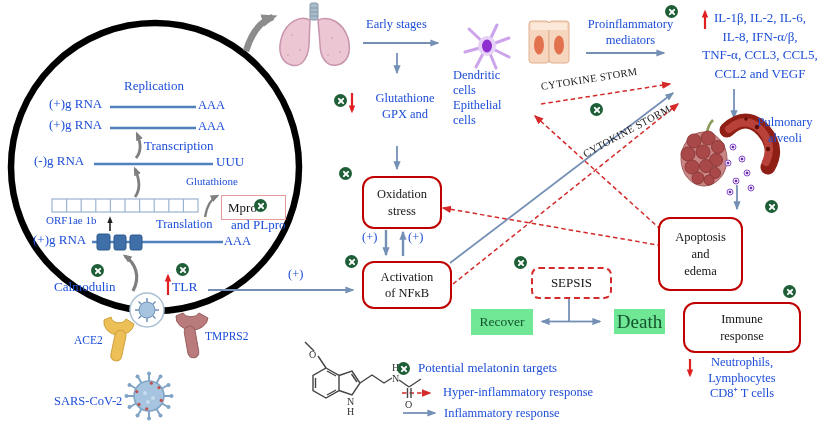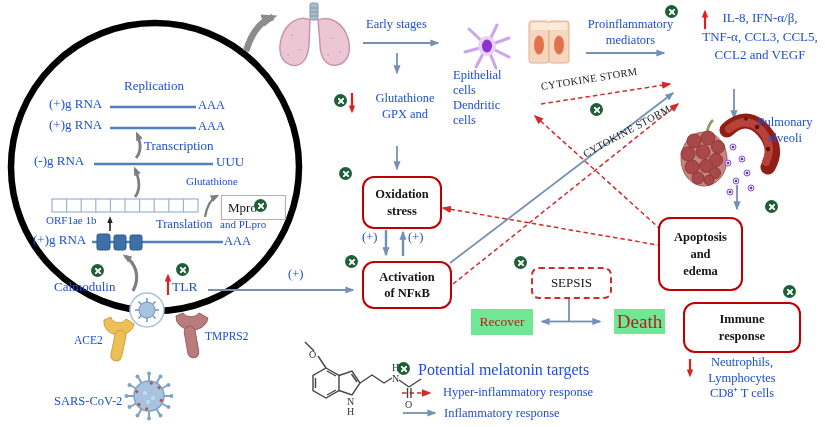--- a/index.html
+++ b/index.html
@@ -4,25 +4,25 @@
 <style>
   html,body{margin:0;padding:0;background:#fff;}
   #fig{position:relative;width:825px;height:427px;background:#fff;overflow:hidden;
        font-family:"Liberation Serif",serif;}
   #art{position:absolute;left:0;top:0;z-index:1;}
   .t{position:absolute;color:#1d4ed8;white-space:nowrap;z-index:3;line-height:1.15;}
   .ctr{text-align:center;white-space:normal;}
   .blk span{display:block;}
   .rbox{position:absolute;border:2.5px solid #c00000;border-radius:12px;background:#fff;
         display:flex;flex-direction:column;align-items:center;justify-content:center;
-        color:#151515;z-index:2;font-weight:bold;}
+        color:#151515;z-index:2;}
   .dbox{position:absolute;border:2.5px dashed #d42a2a;border-radius:8px;background:#fff;
         display:flex;align-items:center;justify-content:center;color:#151515;z-index:2;}
   .gbox{position:absolute;background:#6fe795;display:flex;align-items:center;justify-content:center;
-        color:#b91c1c;z-index:2;}
+        color:#14532d;z-index:2;}
   .mprobox{position:absolute;border:1.5px solid #e89a9a;background:#fff;display:flex;
         align-items:center;color:#151515;z-index:2;}
   .gx{position:absolute;width:13px;height:13px;background:#1f5f38;border-radius:50%;z-index:5;}
   .gx::before,.gx::after{content:"";position:absolute;left:2.5px;top:5.5px;width:8px;height:2px;background:#fff;border-radius:1px;}
   .gx::before{transform:rotate(45deg);}
   .gx::after{transform:rotate(-45deg);}
   .rot{transform-origin:0 50%;letter-spacing:.4px;color:#1a1a1a;}
 </style>
 </head>
 <body>
@@ -310,40 +310,41 @@
 <div class="t" style="left:198px;top:119px;font-size:12.5px">AAA</div>
 <div class="t" style="left:144px;top:139px;font-size:13px">Transcription</div>
 <div class="t" style="left:34px;top:154px;font-size:13px">(-)g RNA</div>
 <div class="t" style="left:216px;top:155px;font-size:13px">UUU</div>
 <div class="t" style="left:186px;top:175px;font-size:11px">Glutathione</div>
 <div class="t" style="left:46px;top:214px;font-size:11px">ORF1ae 1b</div>
 <div class="t" style="left:156px;top:217px;font-size:12.5px">Translation</div>
 <div class="mprobox" style="left:221px;top:195px;width:57px;height:23px;padding-left:6px;font-size:13px">
   <span>Mpro</span>
 </div>
-<div class="t" style="left:220px;top:218px;font-size:11px">and PLpro</div>
+<div class="t" style="left:231px;top:218px;font-size:13px">and PLpro</div>
 <div class="t" style="left:33px;top:233px;font-size:13px">(+)g RNA</div>
 <div class="t" style="left:224px;top:234px;font-size:12.5px">AAA</div>
 <div class="t" style="left:54px;top:280px;font-size:13px">Calmodulin</div>
 <div class="t" style="left:172px;top:279px;font-size:13.5px">TLR</div>
 <div class="t" style="left:74px;top:334px;font-size:11.5px">ACE2</div>
 <div class="t" style="left:205px;top:330px;font-size:11.5px">TMPRS2</div>
 <div class="t" style="left:54px;top:394px;font-size:12.5px">SARS-CoV-2</div>
 
 <div class="t" style="left:366px;top:17px;font-size:12.5px">Early stages</div>
 <div class="t ctr blk" style="left:352px;top:90px;width:106px;font-size:12.5px;line-height:16px">
   <span>Glutathione</span>
   <span>GPX and</span>
 </div>
 <div class="t blk" style="left:453px;top:68px;width:64px;font-size:12.5px;line-height:15px;white-space:normal">
+  <span>Dendritic cells</span>
   <span>Epithelial cells</span>
-  <span>Dendritic cells</span>
 </div>
 <div class="t ctr" style="left:577px;top:17px;width:107px;font-size:12.5px;line-height:15.5px">Proinflammatory mediators</div>
 <div class="t ctr blk" style="left:696px;top:9px;width:128px;font-size:13px;line-height:18.5px">
+  <span>IL-1β, IL-2, IL-6,</span>
   <span>IL-8, IFN-α/β,</span>
   <span>TNF-α, CCL3, CCL5,</span>
   <span>CCL2 and VEGF</span>
 </div>
 <div class="t ctr" style="left:746px;top:114px;width:78px;font-size:12.5px;line-height:16px">Pulmonary alveoli</div>
 <div class="t" style="left:288px;top:267px;font-size:12.5px">(+)</div>
 <div class="t" style="left:362px;top:230px;font-size:12.5px">(+)</div>
 <div class="t" style="left:408px;top:230px;font-size:12.5px">(+)</div>
 <div class="t rot" style="left:541px;top:81px;font-size:10.5px;transform:rotate(-9deg)">CYTOKINE STORM</div>
 <div class="t rot" style="left:584px;top:149px;font-size:10.5px;transform:rotate(-28.5deg)">CYTOKINE STORM</div>
@@ -373,21 +374,21 @@
 <div class="rbox" style="left:683px;top:302px;width:114px;height:47px;font-size:12.5px;line-height:17px">
   <span>Immune</span>
   <span>response</span>
 </div>
 <div class="t ctr blk" style="left:697px;top:355px;width:90px;font-size:12.5px;line-height:15.5px">
   <span>Neutrophils,</span>
   <span>Lymphocytes</span>
   <span>CD8⁺ T cells</span>
 </div>
 
-<div class="t" style="left:418px;top:361px;font-size:16px">Potential melatonin targets</div>
+<div class="t" style="left:418px;top:361px;font-size:13px">Potential melatonin targets</div>
 <div class="t" style="left:443px;top:385px;font-size:12.5px">Hyper-inflammatory response</div>
 <div class="t" style="left:444px;top:406px;font-size:12.5px">Inflammatory response</div>
 
 <div class="gx" style="left:254px;top:199px"></div>
 <div class="gx" style="left:91px;top:264px"></div>
 <div class="gx" style="left:176px;top:263px"></div>
 <div class="gx" style="left:334px;top:94px"></div>
 <div class="gx" style="left:339px;top:167px"></div>
 <div class="gx" style="left:345px;top:255px"></div>
 <div class="gx" style="left:665px;top:5px"></div>

